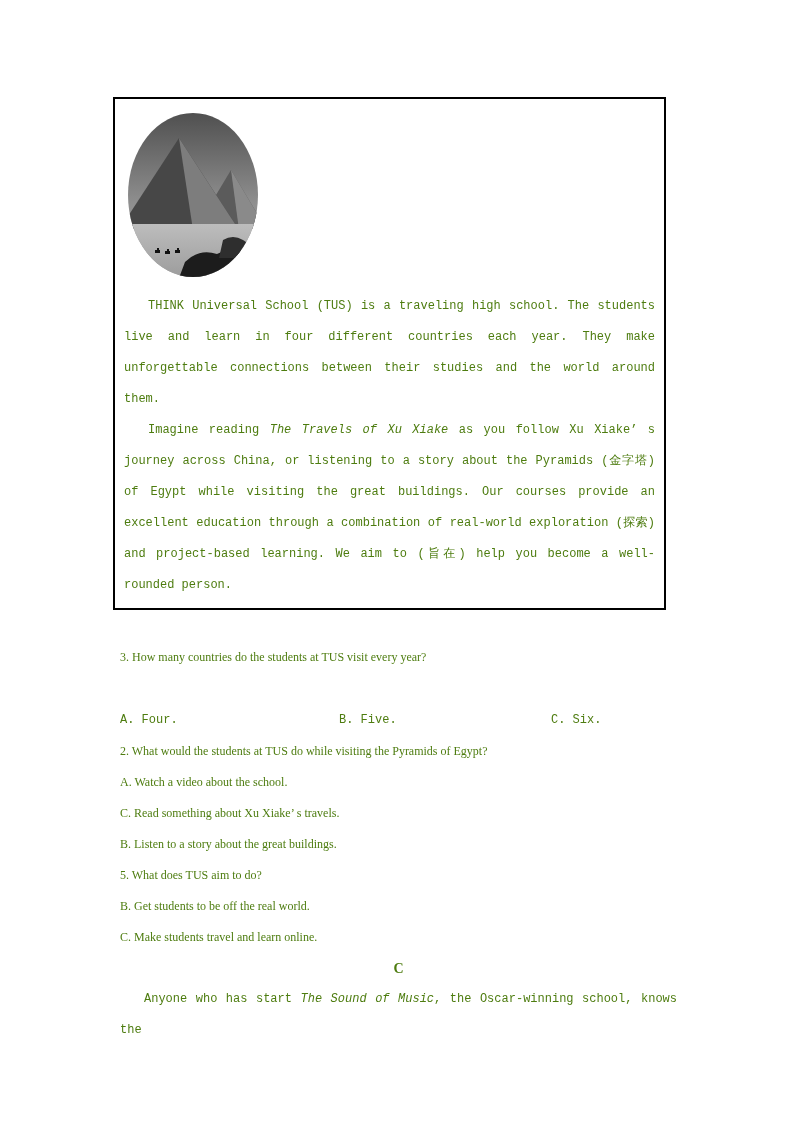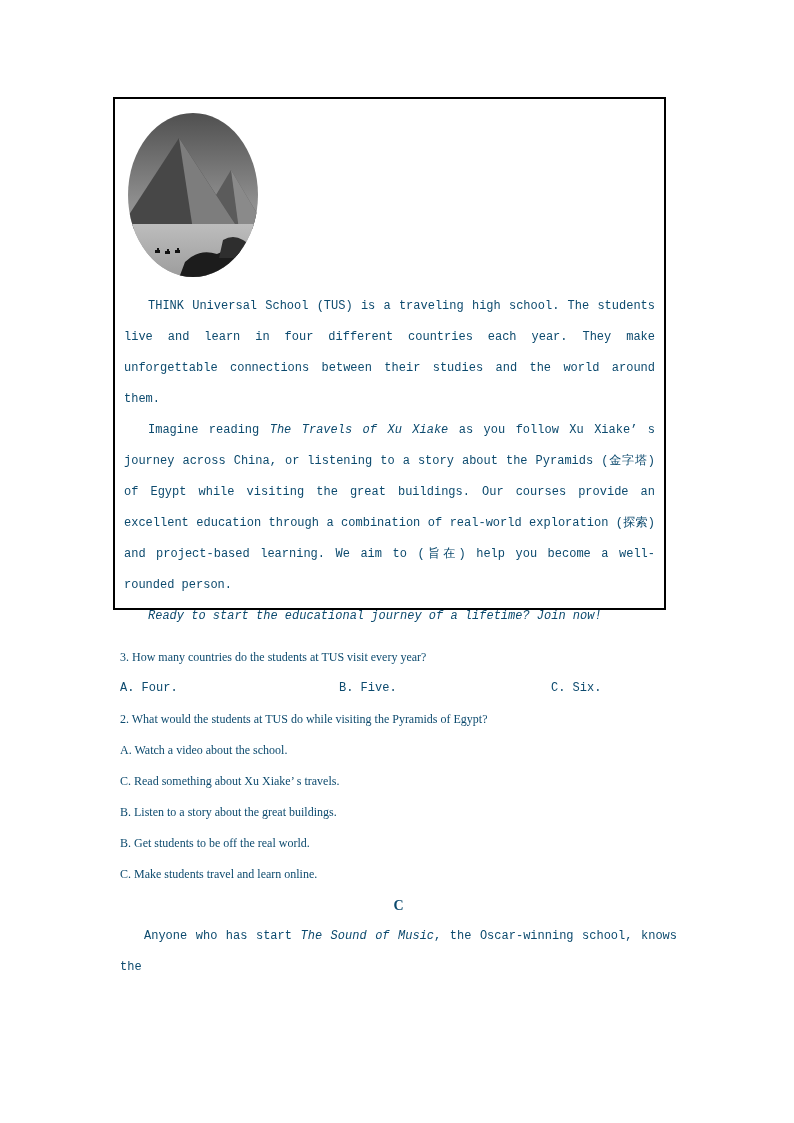--- a/index.html
+++ b/index.html
@@ -1,21 +1,21 @@
 <!DOCTYPE html>
 <html><head>
 <meta charset="utf-8">
 <style>
   * { margin:0; padding:0; box-sizing:border-box; }
   html,body { background:#ffffff; }
   .page {
     position:relative;
     width:794px; height:1123px;
     background:#ffffff;
-    color:#0c4a6e;
+    color:#4d7c0f;
     font-family:"Liberation Mono","DejaVu Sans Mono",monospace;
     font-size:12px;
     line-height:31px;
     overflow:hidden;
   }
   .passage-box {
     position:absolute;
     left:113px; top:97px;
     width:553px; height:513px;
     border:2px solid #000000;
@@ -25,21 +25,21 @@
   .photo-wrap svg { display:block; width:132px; height:166px; }
   .para { text-align:justify; }
   .indent { text-indent:24px; }
   .italic { font-style:italic; }
   .questions {
     position:absolute;
     left:120px; top:642px;
     width:557px;
   }
   .qline { text-align:left;font-family:Liberation Serif, serif; }
-  .options-row { display:flex; }
+  .options-row { display:flex;margin-top:32px; }
   .options-row .opt-a { width:219px; }
   .options-row .opt-b { width:212px; }
   .options-row .opt-c { flex:1;font-family:Liberation Mono, monospace; }
   .section-label {
     text-align:center;
     font-weight:bold;
     font-family:"Liberation Serif","DejaVu Serif",serif;
     font-size:14px;
   }
 </style>
@@ -91,41 +91,39 @@
     </div>
 
     <p class="para indent">
       <span>THINK Universal School (TUS) is a traveling high school. The students live and learn in four different countries each year. They make unforgettable connections between their studies and the world around them.</span>
     </p>
 
     <p class="para indent">
       <span>Imagine reading </span><span class="italic">The Travels of Xu Xiake</span><span> as you follow Xu Xiake’ s journey across China, or listening to a story about the Pyramids (金字塔) of Egypt while visiting the great buildings. Our courses provide an excellent education through a combination of real-world exploration (探索) and project-based learning. We aim to (旨在) help you become a well-rounded person.</span>
     </p>
 
-    <p class="para indent italic">
-      <span>Ready to start the educational journey of a lifetime? Join now!</span>
-    </p>
 
   </div>
 
   <div class="questions">
 
     <p class="qline">3. How many countries do the students at TUS visit every year?</p>
 
     <div class="options-row">
       <span class="opt-a">A. Four.</span>
       <span class="opt-b">B. Five.</span>
       <span class="opt-c">C. Six.</span>
     </div>
 
     <p class="qline">2. What would the students at TUS do while visiting the Pyramids of Egypt?</p>
     <p class="qline">A. Watch a video about the school.</p>
     <p class="qline">C. Read something about Xu Xiake’ s travels.</p>
     <p class="qline">B. Listen to a story about the great buildings.</p>
 
+    <p class="qline">5. What does TUS aim to do?</p>
     <p class="qline">B. Get students to be off the real world.</p>
     <p class="qline">C. Make students travel and learn online.</p>
 
     <p class="section-label">C</p>
 
     <p class="para indent">
       <span>Anyone who has start </span><span class="italic">The Sound of Music</span><span>, the Oscar-winning school, knows the</span>
     </p>
 
   </div>

